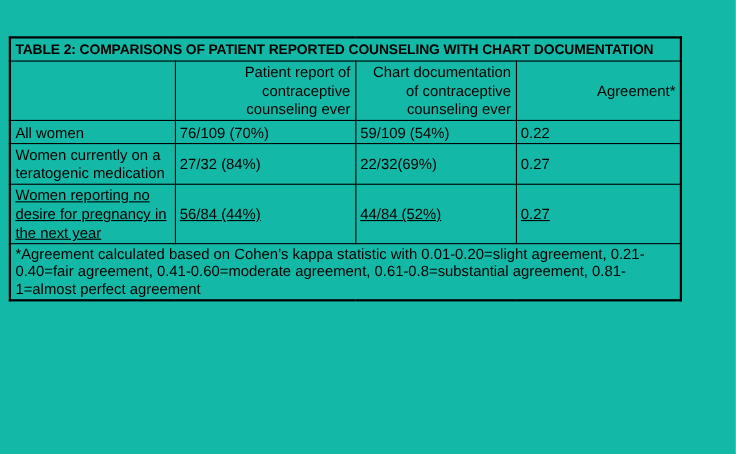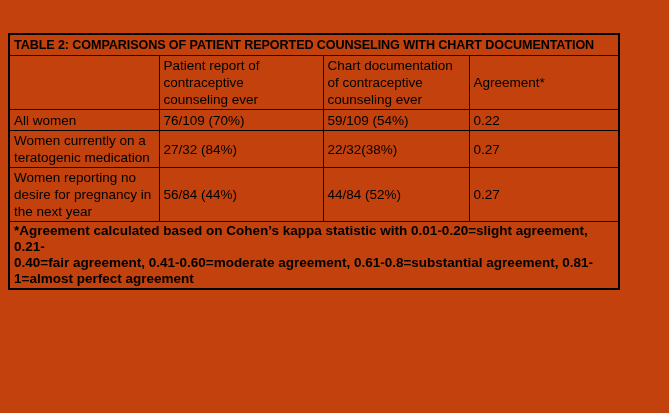--- a/index.html
+++ b/index.html
@@ -1,20 +1,20 @@
 <!DOCTYPE html>
 <html><head>
 <meta charset="utf-8">
 <style>
   html, body { margin: 0; padding: 0; background: #ffffff; }
   .screen {
     position: relative;
     width: 669px;
     height: 413px;
-    background: #c2410c;
+    background: #14b8a6;
     font-family: "Liberation Sans", sans-serif;
     color: #000000;
     overflow: hidden;
   }
   table.doc-table {
     position: absolute;
     left: 8px;
     top: 33px;
     width: 610px;
     border-collapse: collapse;
@@ -32,34 +32,33 @@
   }
   tr.title-row td {
     font-weight: bold;
     font-size: 12.6px;
     line-height: 16px;
     height: 18px;
     white-space: nowrap;
     letter-spacing: -0.1px;
     padding: 1px 4px;
   }
-  tr.header-row td { height: 50px; text-align: left; }
+  tr.header-row td { height: 50px; text-align: right; }
   td.label-cell { text-align: left; }
   td.value-cell { text-align: left; }
   tr.footnote-row td {
     font-size: 13.5px;
     line-height: 16px;
     height: 46px;
     text-align: left;
     vertical-align: middle;
-    font-weight: bold;
   }
   tr.r-single td { height: 18px; margin-left: 40px; }
   tr.r-double td { height: 34px; }
-  tr.r-triple td { height: 51px; }
+  tr.r-triple td { height: 51px; text-decoration: underline; }
 </style>
 </head>
 <body>
 
 <div class="screen">
   <table class="doc-table">
     <colgroup>
       <col style="width:150px">
       <col style="width:164px">
       <col style="width:146px">
@@ -83,21 +82,21 @@
       <tr class="r-single">
         <td class="label-cell">All women</td>
         <td class="value-cell">76/109 (70%)</td>
         <td class="value-cell">59/109 (54%)</td>
         <td class="value-cell">0.22</td>
       </tr>
       <tr class="r-double">
         <td class="label-cell">Women currently on a
 teratogenic medication</td>
         <td class="value-cell">27/32 (84%)</td>
-        <td class="value-cell">22/32(38%)</td>
+        <td class="value-cell">22/32(69%)</td>
         <td class="value-cell">0.27</td>
       </tr>
       <tr class="r-triple">
         <td class="label-cell">Women reporting no
 desire for pregnancy in
 the next year</td>
         <td class="value-cell">56/84 (44%)</td>
         <td class="value-cell">44/84 (52%)</td>
         <td class="value-cell">0.27</td>
       </tr>

